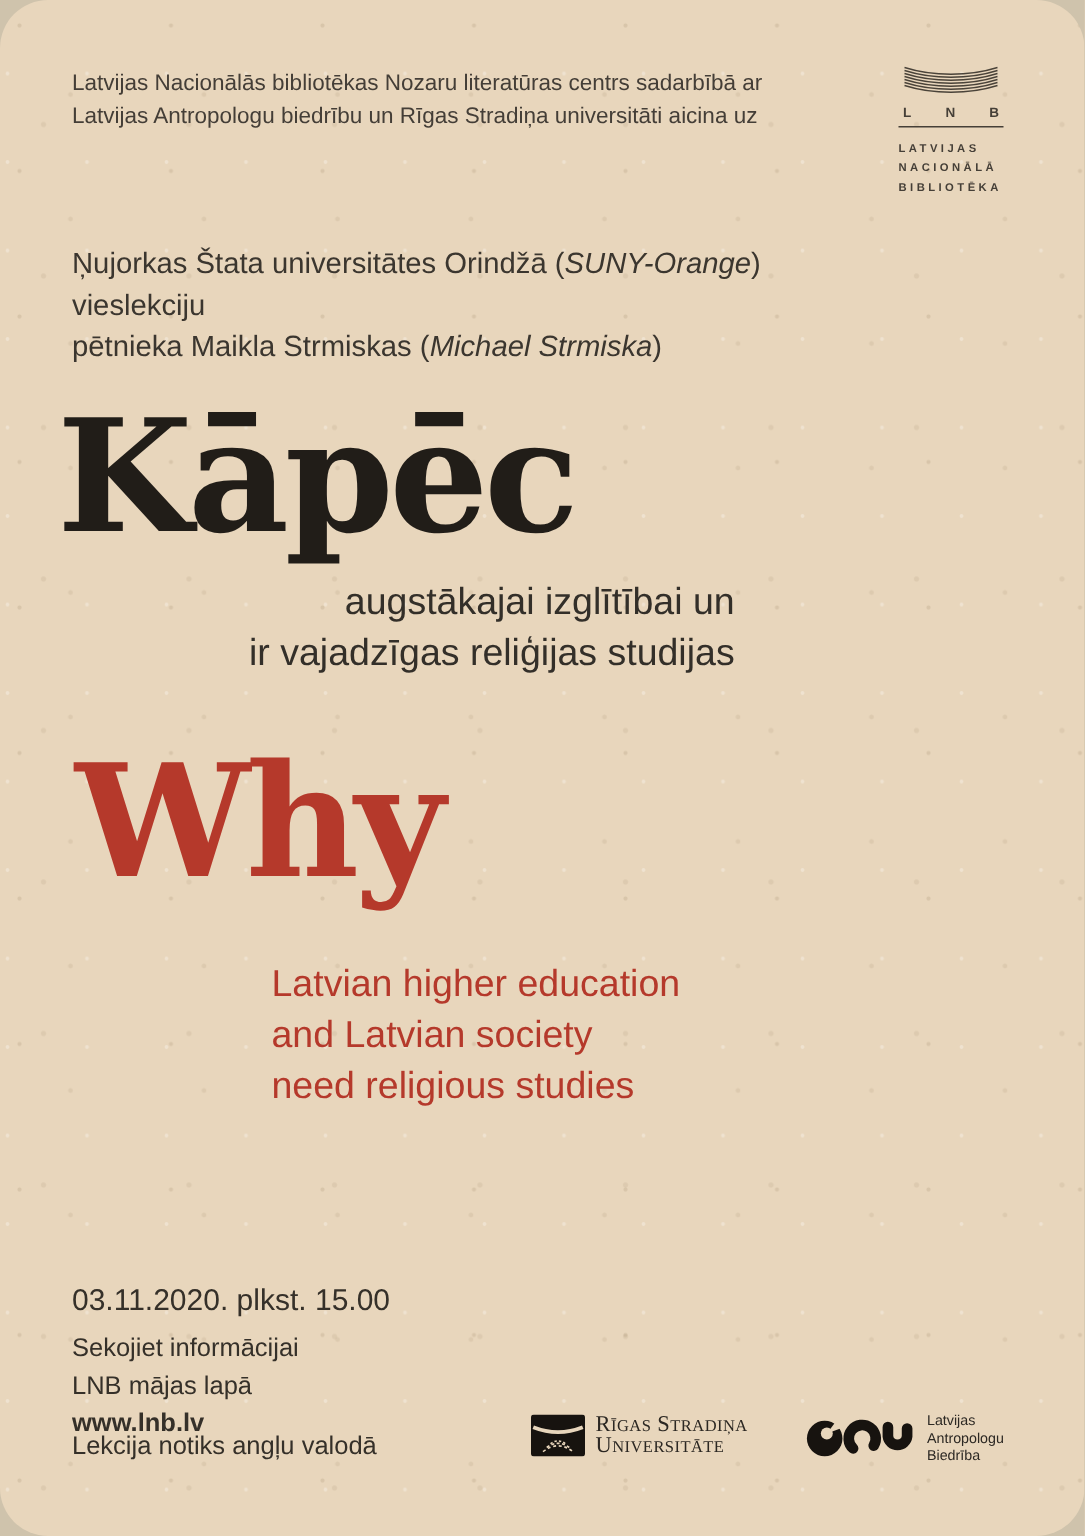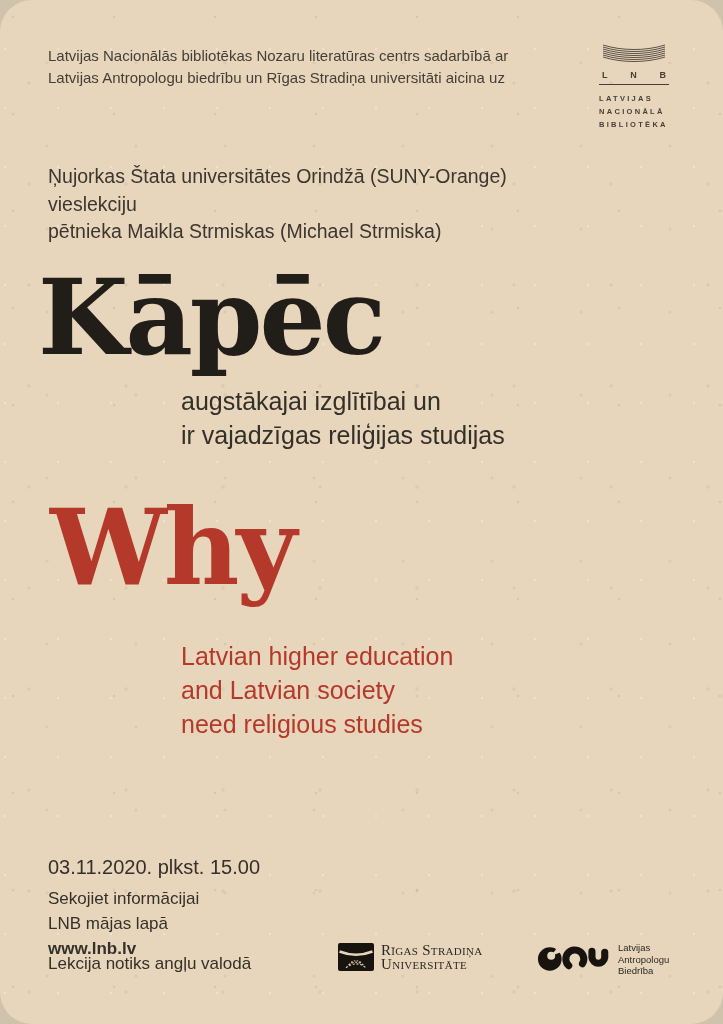--- a/index.html
+++ b/index.html
@@ -26,36 +26,36 @@
   .header{left:48px;top:45px;width:540px;font-size:15px;line-height:21.5px;color:#443e37;}
   
   .lnb{left:599px;top:43px;width:70px;color:#453f37;}
   .lnb-waves{display:block;margin:0 auto;}
   .lnb-letters{display:flex;justify-content:space-between;padding:0 3px;margin-top:4px;
     font-size:9px;font-weight:bold;color:#453f37;}
   .lnb-rule{border-top:1.5px solid #453f37;margin-top:4px;}
   .lnb-name{margin-top:7px;font-size:7.5px;font-weight:bold;letter-spacing:2.3px;line-height:13px;white-space:nowrap;}
   
   .intro{left:48px;top:163px;width:560px;font-size:19.5px;line-height:27.5px;color:#3b362f;}
-  .it{}
+  .it{font-style:italic;}
   
   .bigword{font-family:"DejaVu Serif", serif;font-weight:700;letter-spacing:-3px;line-height:1.3;}
   .kapec{left:38px;top:250px;font-size:104px;color:#211d18;}
   .why{left:50px;top:480px;font-size:104px;}
   
   .sub{font-size:25px;line-height:34px;}
-  .sub-lv{left:181px;top:384px;color:#332f29;}
+  .sub-lv{left:166px;top:384px;color:#332f29;text-align:right;}
   .sub-en{left:181px;top:639px;}
   
   .date{left:48px;top:856px;font-size:20px;color:#353029;text-align:right;}
   .follow{left:48px;top:886px;font-size:17px;line-height:25px;color:#353029;}
   .bold{font-weight:bold;}
   .lang{left:48px;top:954px;font-size:17px;color:#353029;}
   
-  .rsu{left:338px;top:943px;display:flex;align-items:flex-start;gap:7px;}
+  .rsu{left:354px;top:943px;display:flex;align-items:flex-start;gap:7px;}
   .rsu-text{font-family:"Liberation Serif", serif;font-variant:small-caps;
     color:#2c2823;font-size:15px;line-height:14px;letter-spacing:.3px;}
   
   .lab{left:537px;top:942px;display:flex;align-items:center;gap:9px;}
   .lab-text{font-size:9.5px;line-height:11.5px;color:#2c2823;}
 </style>
 </head>
 <body>
 
 <div class="poster">

